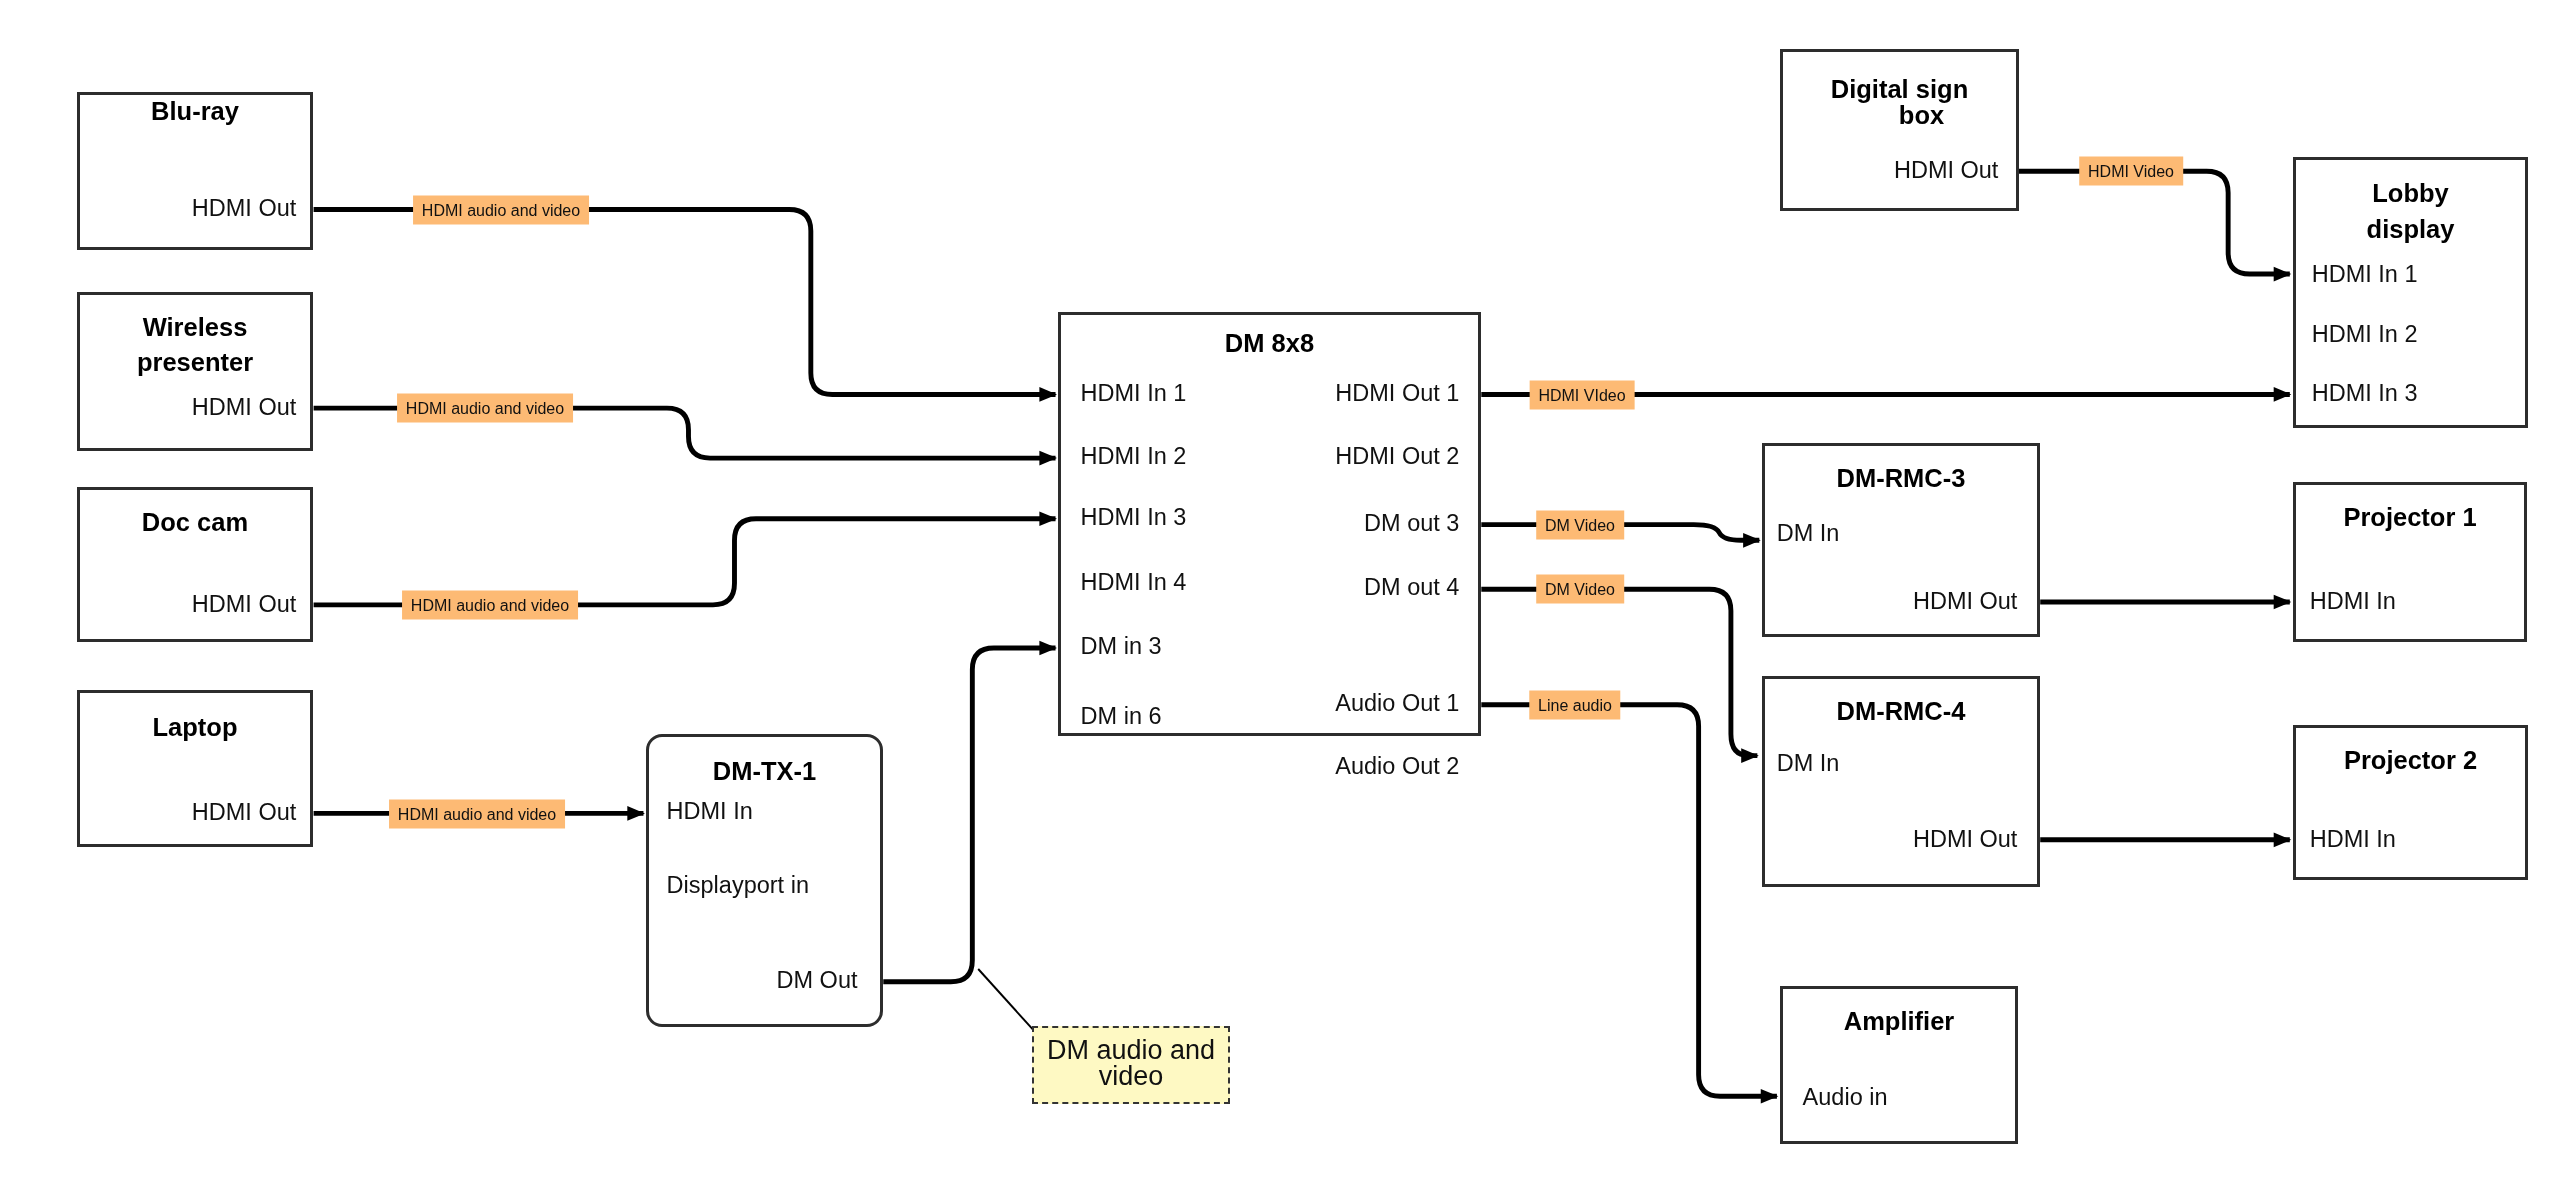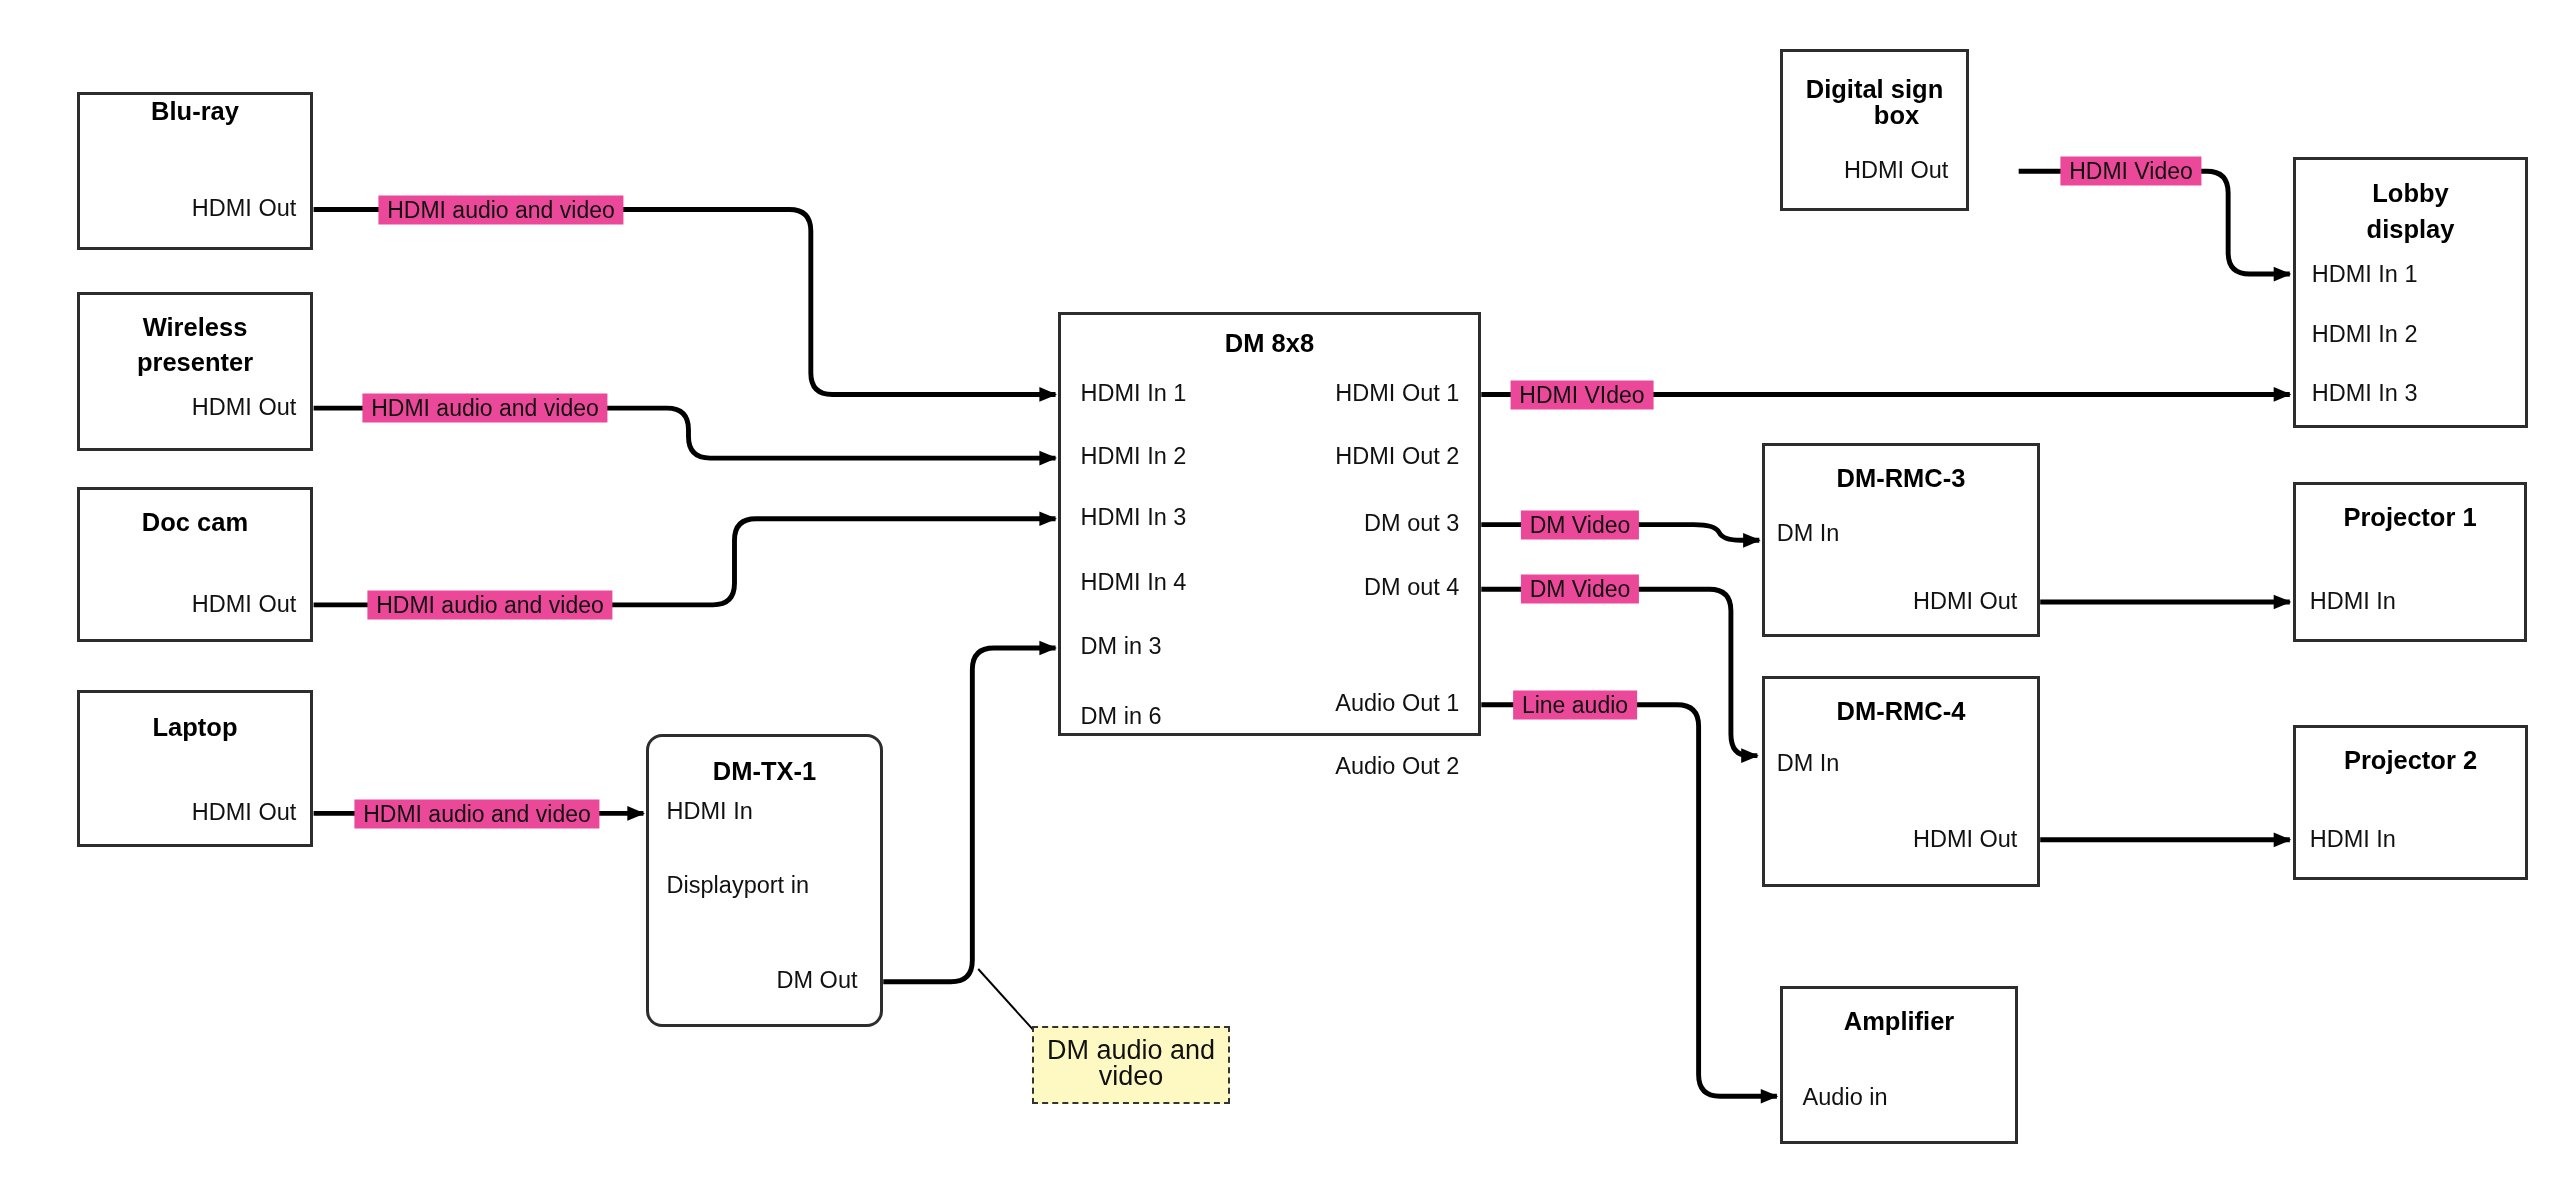--- a/index.html
+++ b/index.html
@@ -3,22 +3,22 @@
 <meta charset="utf-8">
 <style>
   html,body{margin:0;padding:0;background:#ffffff;}
   #canvas{position:relative;width:2576px;height:1201px;background:#ffffff;overflow:hidden;
           font-family:"Liberation Sans","DejaVu Sans",sans-serif;color:#000;}
   #wires{position:absolute;left:0;top:0;width:2576px;height:1201px;}
   .node{position:absolute;background:#ffffff;border:3.9px solid #2d2d2d;box-sizing:border-box;}
   .title{position:absolute;left:0;right:0;text-align:center;font-weight:bold;font-size:25.5px;
          line-height:33px;white-space:nowrap;}
   .port{position:absolute;font-size:23.5px;line-height:29px;white-space:nowrap;color:#111;}
-  .edge-label{position:absolute;transform:translate(-50%,-50%);background:#ec4899;
-              padding:0 8.8px;font-size:23px;line-height:29px;white-space:nowrap;color:#111;}
+  .edge-label{position:absolute;transform:translate(-50%,-50%);background:#fdba74;
+              padding:0 8.8px;font-size:16px;line-height:29px;white-space:nowrap;color:#111;}
   .note{position:absolute;border:2px dashed #333;box-sizing:border-box;text-align:center;
         font-size:27px;line-height:26.4px;padding:8.8px 3.9px;color:#111;background:#fef9c3;}
 </style>
 </head>
 <body>
 
 <div id="canvas">
 
   <svg id="wires" viewBox="0 0 2631 1227" xmlns="http://www.w3.org/2000/svg">
     <defs>
@@ -80,21 +80,21 @@
     <span class="port" style="left:19.6px;top:317px;">DM in 3</span>
     <span class="port" style="left:19.6px;top:387px;">DM in 6</span>
     <span class="port" style="right:18.6px;top:64px;">HDMI Out 1</span>
     <span class="port" style="right:18.6px;top:127px;">HDMI Out 2</span>
     <span class="port" style="right:18.6px;top:194px;">DM out 3</span>
     <span class="port" style="right:18.6px;top:258px;">DM out 4</span>
     <span class="port" style="right:18.6px;top:374px;">Audio Out 1</span>
     <span class="port" style="right:18.6px;top:437px;">Audio Out 2</span>
   </div>
 
-  <div class="node" style="left:1780px;top:49px;width:189px;height:162px;padding-left:14px;">
+  <div class="node" style="left:1780px;top:49px;width:239px;height:162px;padding-left:14px;">
     <div class="title" style="top:20.6px;">Digital sign</div>
     <div class="title" style="top:47px;margin-left:44px;">box</div>
     <span class="port" style="right:17.6px;top:104px;">HDMI Out</span>
   </div>
 
   <div class="node" style="left:2293px;top:157px;width:235px;height:271px;">
     <div class="title" style="top:16.6px;">Lobby</div>
     <div class="title" style="top:53px;">display</div>
     <span class="port" style="left:15.7px;top:100px;">HDMI In 1</span>
     <span class="port" style="left:15.7px;top:160px;">HDMI In 2</span>

